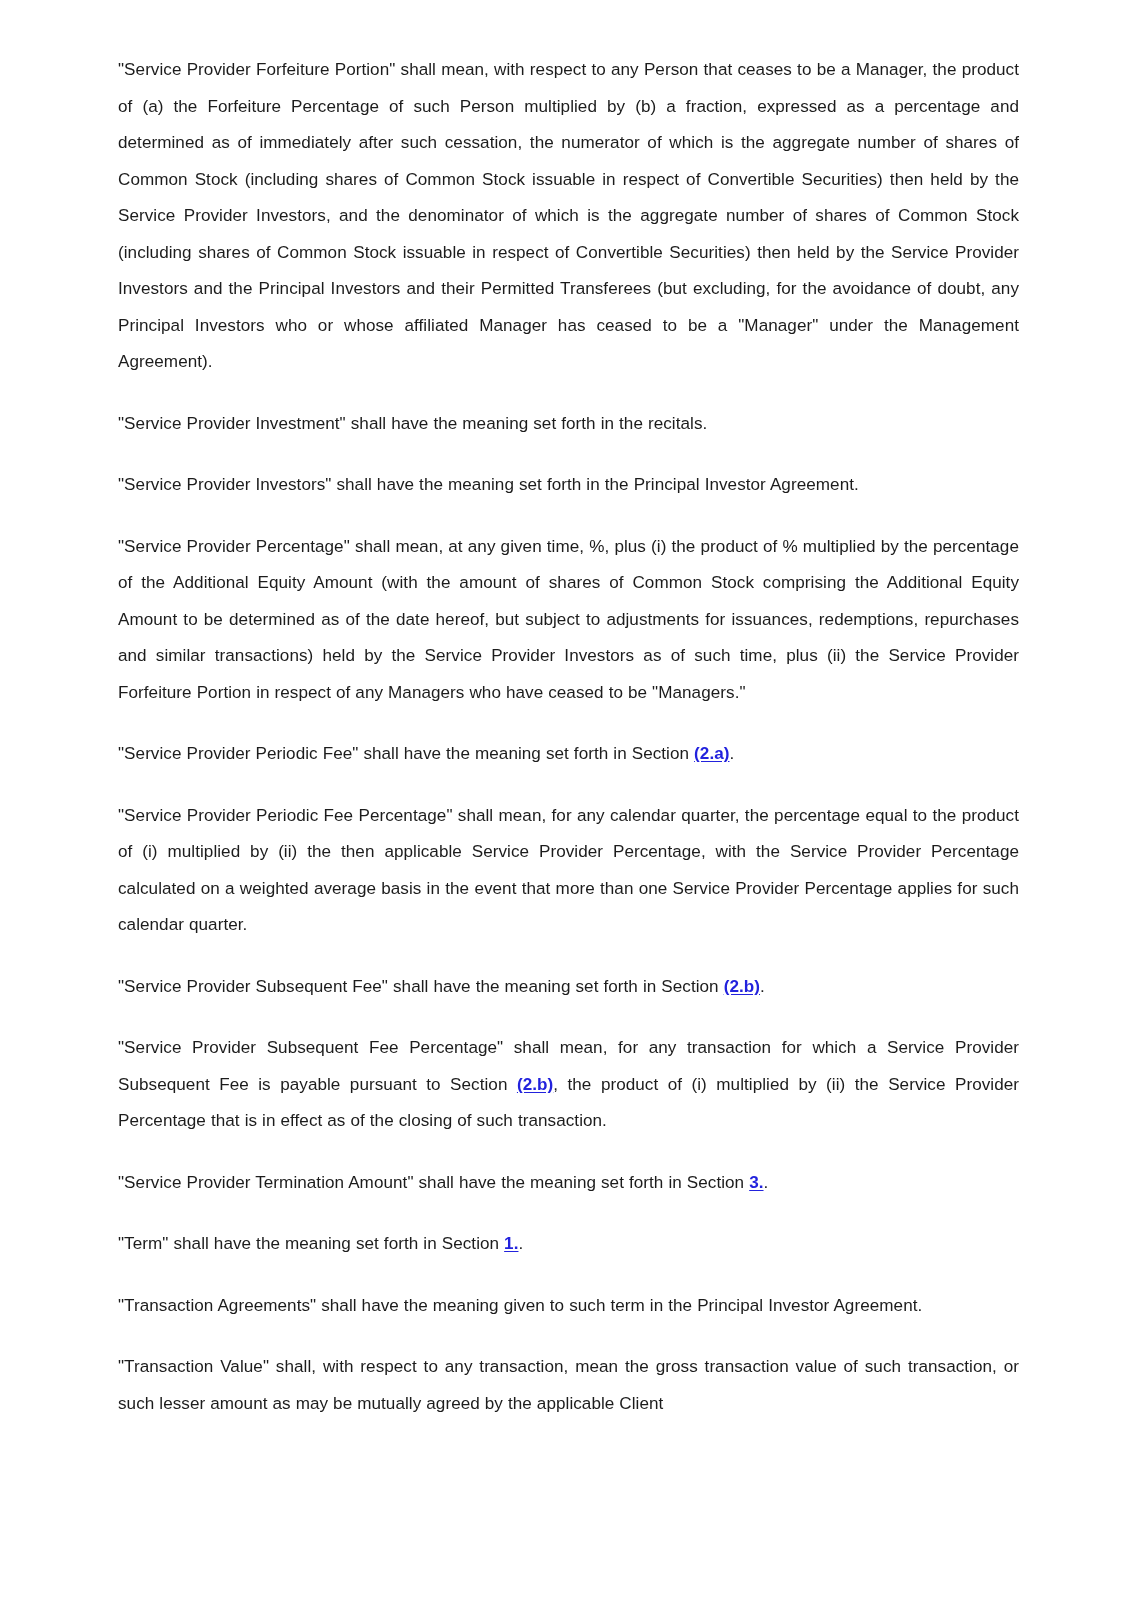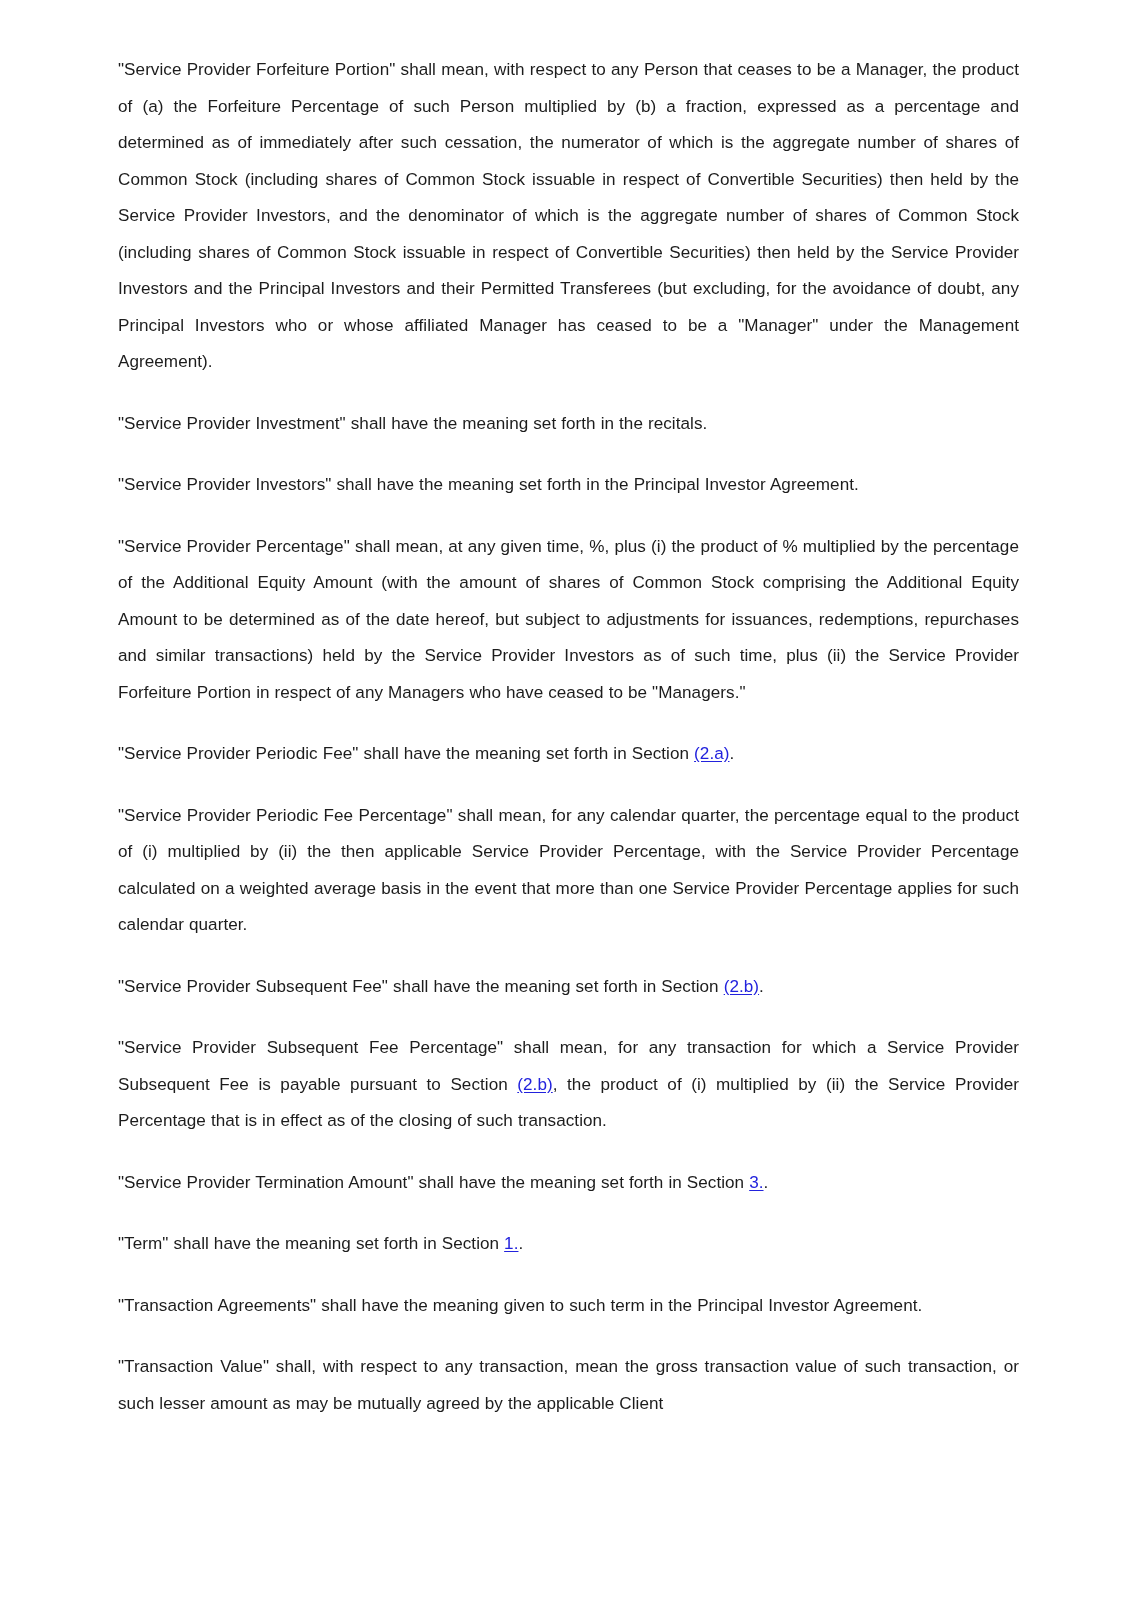--- a/index.html
+++ b/index.html
@@ -46,20 +46,21 @@
 
   p.clause.last {
     margin-bottom: 0;
   }
 
   a.xref {
     color: #2222dd;
     text-decoration: underline;
     text-underline-offset: 2px;
     cursor: pointer;
+    font-weight: bold;
   }
 
   
   .footer {
     position: absolute;
     left: 0;
     bottom: 0;
     width: 1131px;
     height: 150px;
   }

